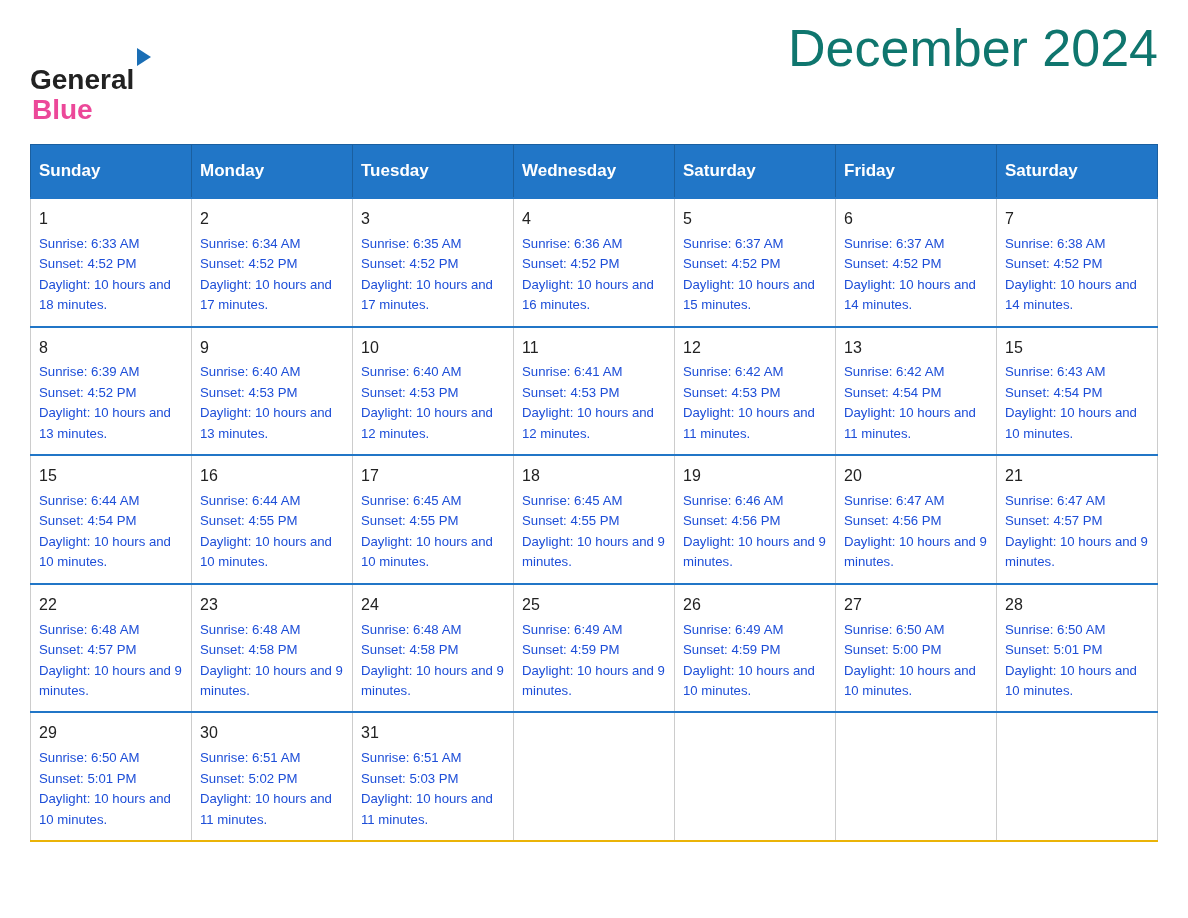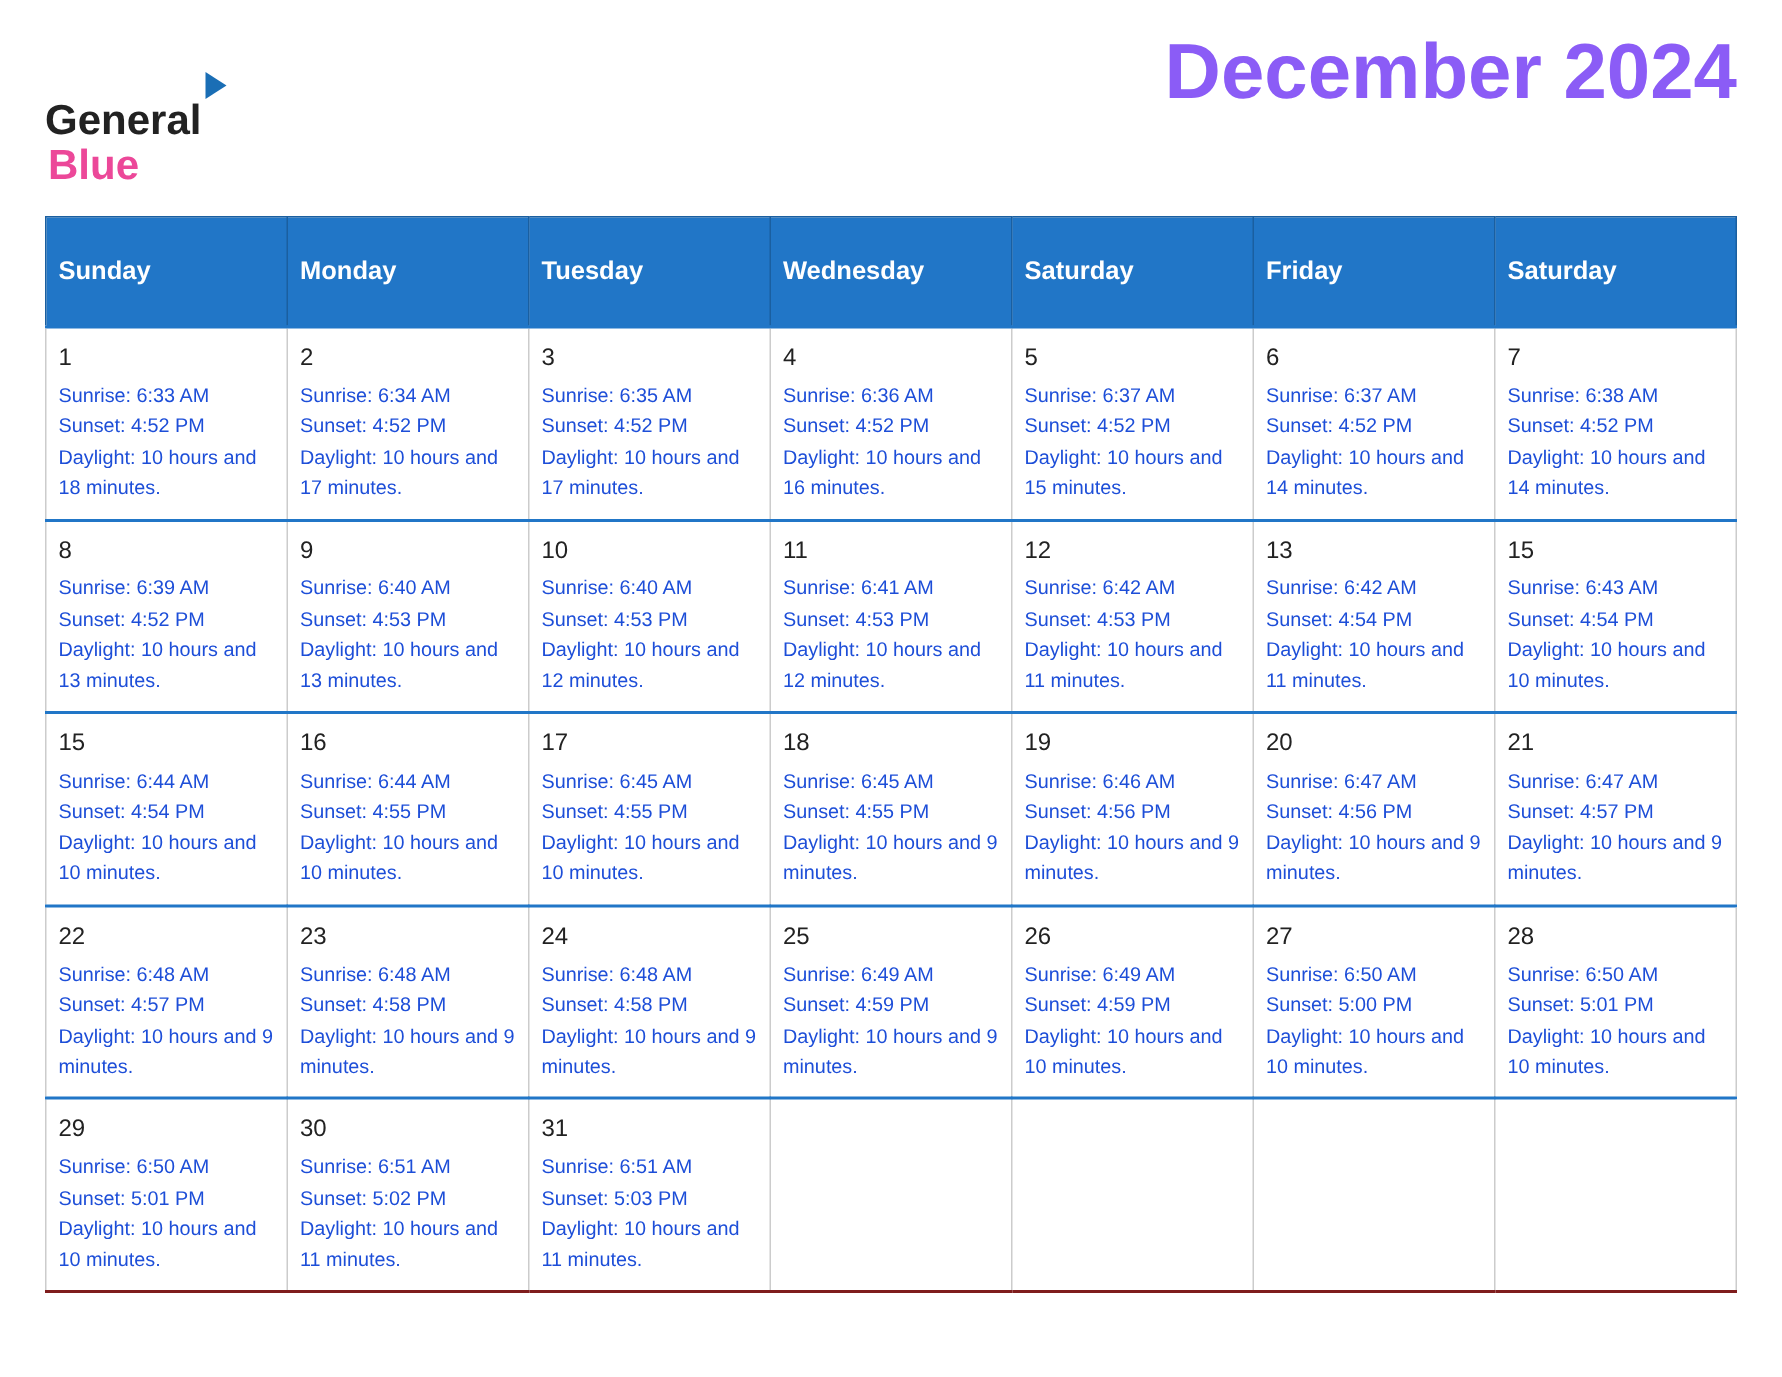--- a/index.html
+++ b/index.html
@@ -45,40 +45,40 @@
       color: #ec4899;
       font-size: 28px;
       font-weight: bold;
       margin-left: 2px;
     }
     .title-block {
       text-align: right;
     }
     .month-title {
       font-size: 52px;
-      font-weight: bold;
-      color: #8b5cf6;
+      font-weight: normal;
+      color: #0f766e;
       line-height: 1.1;
     }
     .location {
       font-size: 22px;
       color: #444;
       margin-top: 4px;
     }
     table {
       width: 100%;
       border-collapse: collapse;
       table-layout: fixed;
     }
     thead tr th {
       background-color: #2176c7;
       color: #fff;
       font-size: 17px;
       font-weight: bold;
-      padding: 26px 8px;
+      padding: 16px 8px;
       text-align: left;
       border: 1px solid #1a5fa0;
     }
     tbody tr td {
       vertical-align: top;
       padding: 8px 8px 10px 8px;
       font-size: 13.5px;
       line-height: 1.55;
       color: #222;
       border-left: 1px solid #ccc;
@@ -93,21 +93,21 @@
       font-size: 16px;
       font-weight: normal;
       display: block;
       margin-bottom: 2px;
     }
     tbody tr td .day-info {
       font-size: 13.2px;
       color: #1d4ed8;
     }
     tbody tr:last-child td {
-      border-bottom: 2px solid #7f1d1d;
+      border-bottom: 2px solid #eab308;
     }
   </style>
 </head>
 <body>
 
 <div class="header">
   <div class="logo">
     <div class="logo-text">
       <span class="logo-general">General</span>
       <span class="logo-arrow"></span>

